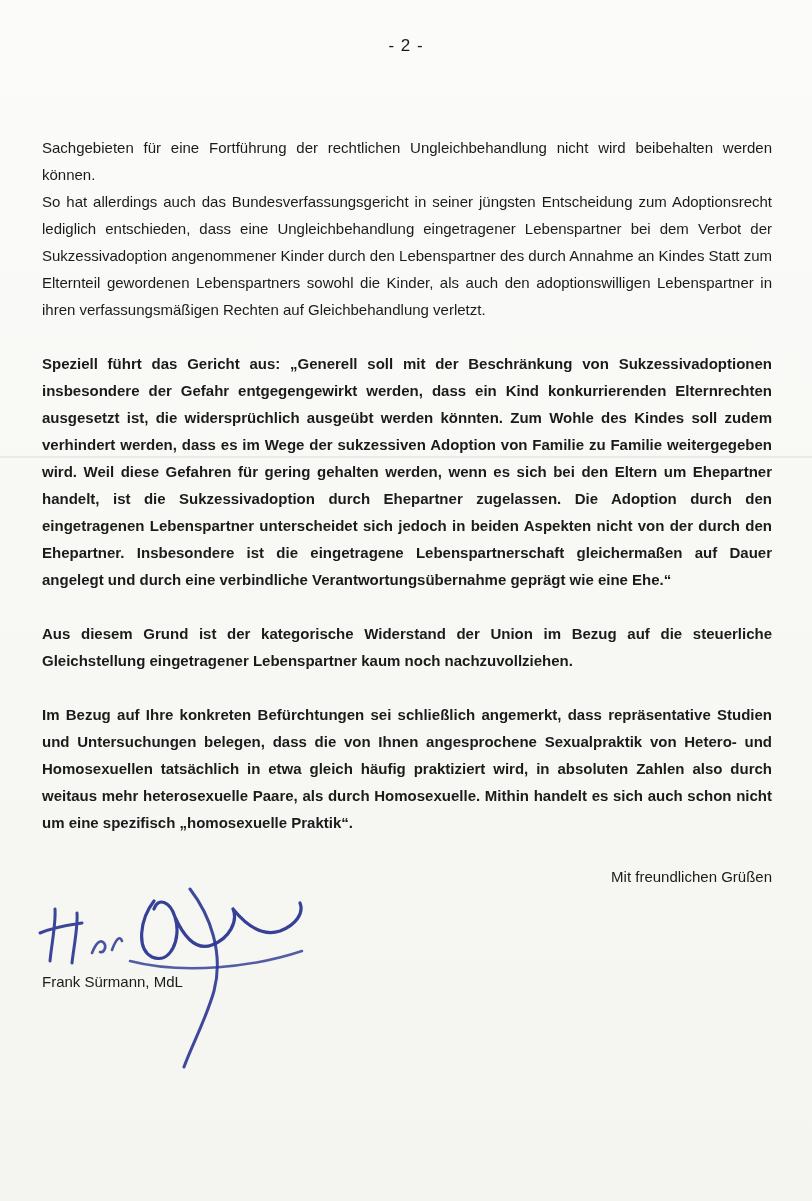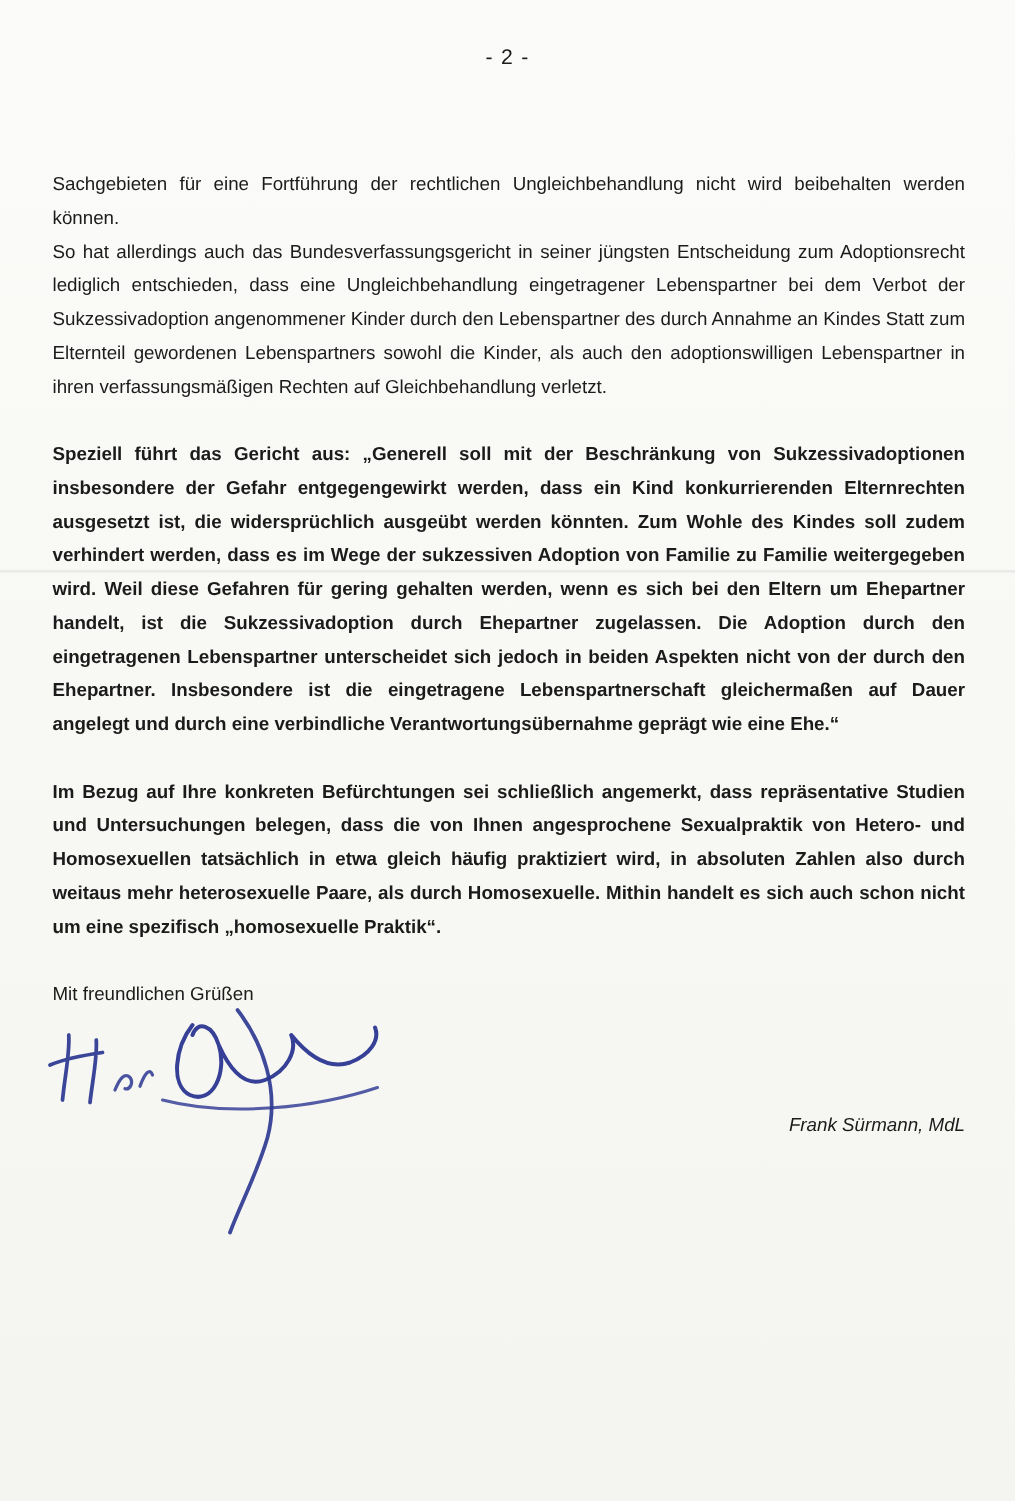--- a/index.html
+++ b/index.html
@@ -47,27 +47,26 @@
     left: 0;
     width: 812px;
     height: 2px;
     background: rgba(110, 110, 105, 0.10);
   }
   .sig-area {
     position: relative;
     margin-top: 27px;
   }
   .closing {
-    text-align: left;
+    text-align: right;
     margin: 0;
   }
   .signatory {
-    text-align: right;
+    text-align: left;
     margin: 78px 0 0 0 !important;
-    font-style: italic;
   }
   .signature-svg {
     position: absolute;
     left: -8px;
     top: -10px;
     width: 312px;
     height: 242px;
     pointer-events: none;
     z-index: 2;
   }
@@ -82,20 +81,21 @@
   <div class="scan-line"></div>
 
   <div class="content" style="color: rgb(27, 27, 27);">
 
     <p>Sachgebieten für eine Fortführung der rechtlichen Ungleichbehandlung nicht wird beibehalten werden können.</p>
 
     <p>So hat allerdings auch das Bundesverfassungsgericht in seiner jüngsten Entscheidung zum Adoptionsrecht lediglich entschieden, dass eine Ungleichbehandlung eingetragener Lebenspartner bei dem Verbot der Sukzessivadoption angenommener Kinder durch den Lebenspartner des durch Annahme an Kindes Statt zum Elternteil gewordenen Lebenspartners sowohl die Kinder, als auch den adoptionswilligen Lebenspartner in ihren verfassungsmäßigen Rechten auf Gleichbehandlung verletzt.</p>
 
     <p class="gap">Speziell führt das Gericht aus: „Generell soll mit der Beschränkung von Sukzessivadoptionen insbesondere der Gefahr entgegengewirkt werden, dass ein Kind konkurrierenden Elternrechten ausgesetzt ist, die widersprüchlich ausgeübt werden könnten. Zum Wohle des Kindes soll zudem verhindert werden, dass es im Wege der sukzessiven Adoption von Familie zu Familie weitergegeben wird. Weil diese Gefahren für gering gehalten werden, wenn es sich bei den Eltern um Ehepartner handelt, ist die Sukzessivadoption durch Ehepartner zugelassen. Die Adoption durch den eingetragenen Lebenspartner unterscheidet sich jedoch in beiden Aspekten nicht von der durch den Ehepartner. Insbesondere ist die eingetragene Lebenspartnerschaft gleichermaßen auf Dauer angelegt und durch eine verbindliche Verantwortungsübernahme geprägt wie eine Ehe.“</p>
 
+    <p class="gap">Aus diesem Grund ist der kategorische Widerstand der Union im Bezug auf die steuerliche Gleichstellung eingetragener Lebenspartner kaum noch nachzuvollziehen.</p>
 
     <p class="gap">Im Bezug auf Ihre konkreten Befürchtungen sei schließlich angemerkt, dass repräsentative Studien und Untersuchungen belegen, dass die von Ihnen angesprochene Sexualpraktik von Hetero- und Homosexuellen tatsächlich in etwa gleich häufig praktiziert wird, in absoluten Zahlen also durch weitaus mehr heterosexuelle Paare, als durch Homosexuelle. Mithin handelt es sich auch schon nicht um eine spezifisch „homosexuelle Praktik“.</p>
 
     <div class="sig-area">
 
       <p class="closing">Mit freundlichen Grüßen</p>
 
       <svg class="signature-svg" viewBox="0 0 312 242" xmlns="http://www.w3.org/2000/svg" fill="none">
 
         <path stroke="#2a3690" stroke-width="3" stroke-linecap="round" opacity="0.92" d="M16,108 C18,88 22,70 21,56 M6,80 C18,75 34,72 48,70 M38,110 C40,92 44,74 43,60"></path>

